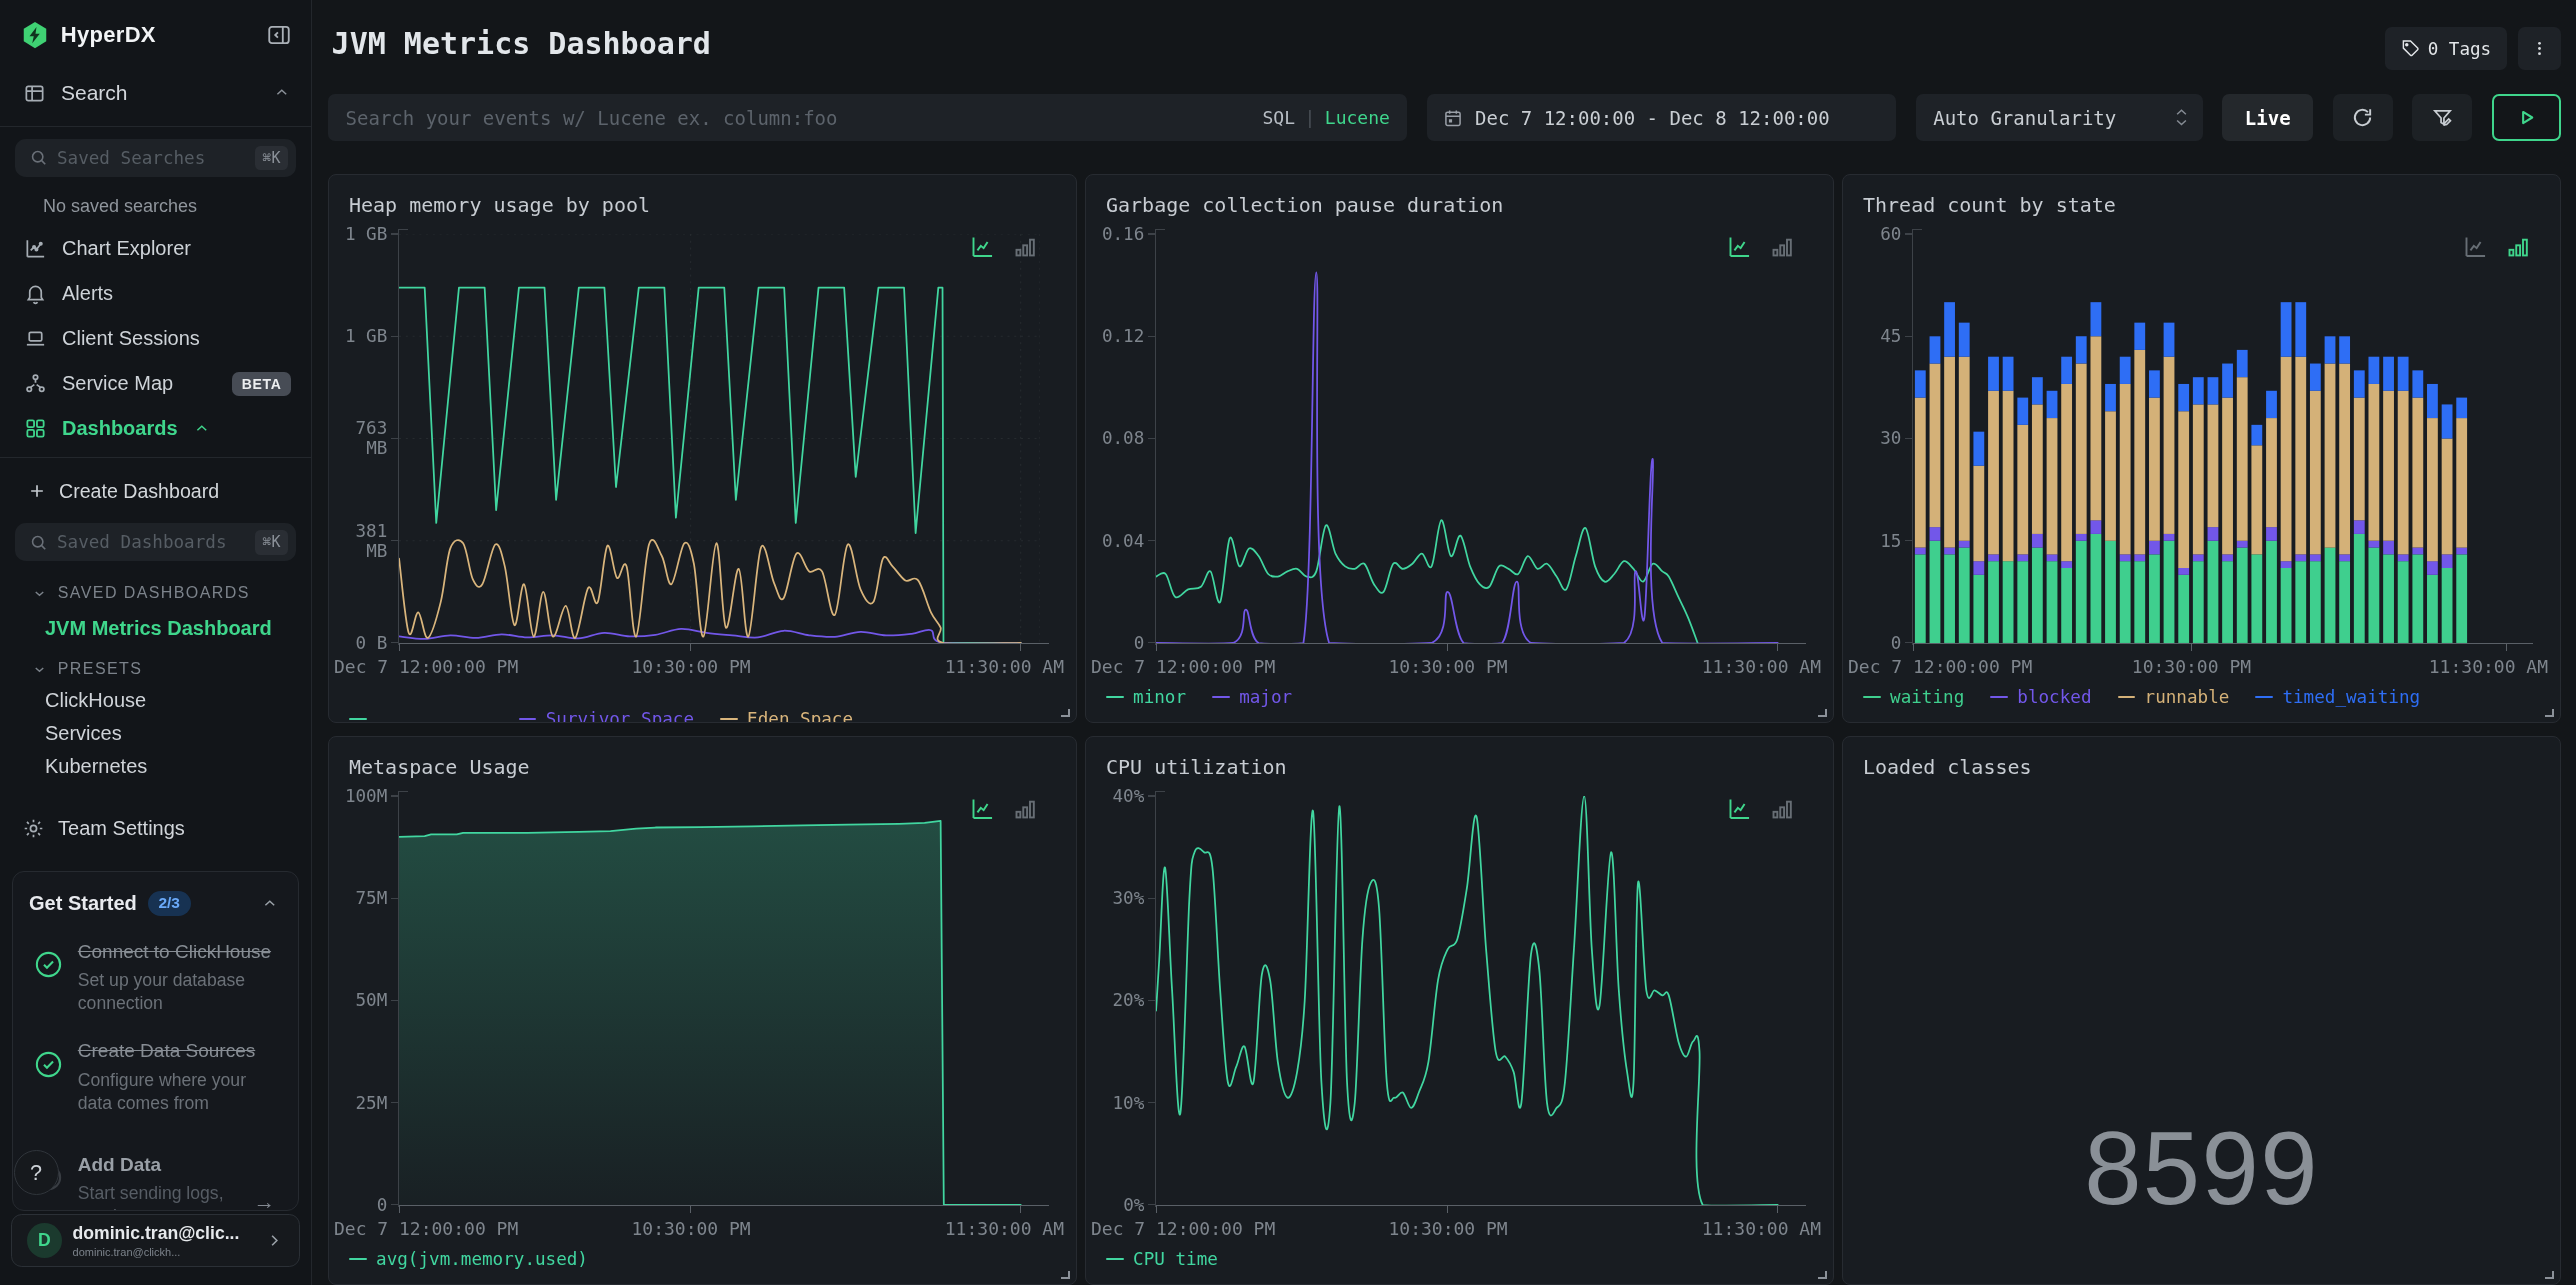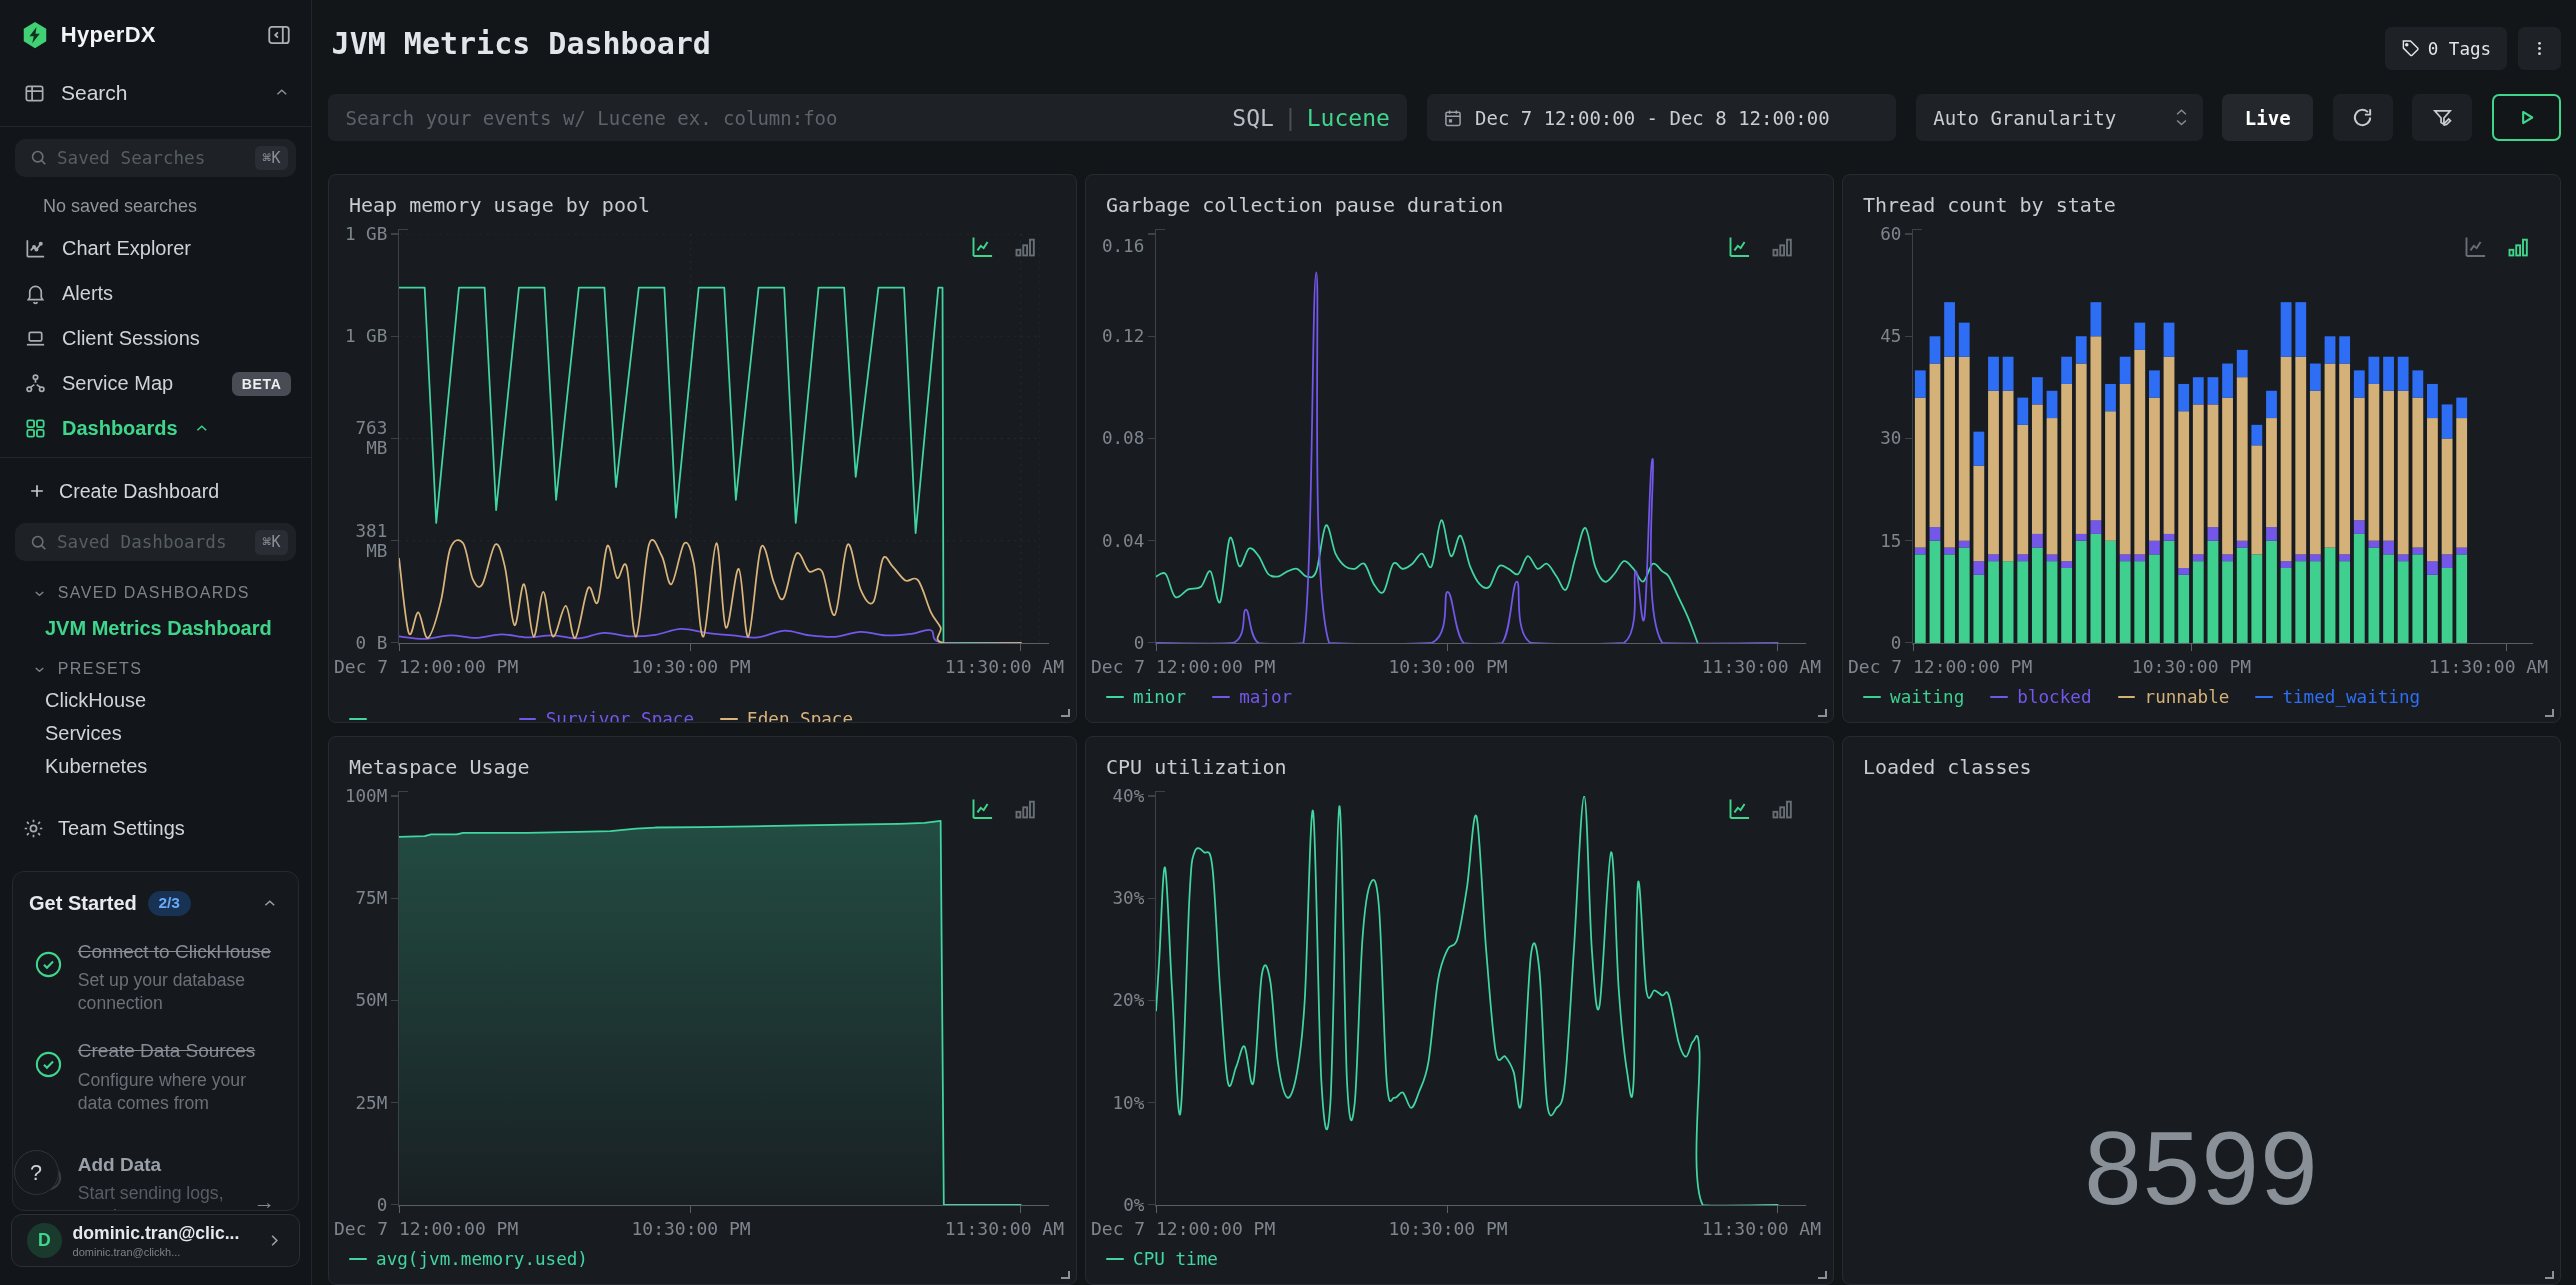--- a/index.html
+++ b/index.html
@@ -83,21 +83,21 @@
   .kebab-btn { width:43px; height:43px; background:#1e2227; border:none; border-radius:6.8px;
     display:flex; align-items:center; justify-content:center; color:#d6dade; cursor:pointer; }
 
   .controls { position:absolute; left:16px; right:15px; top:94px; height:47px; display:flex; gap:19.6px; }
   .ctrl { background:#1e2227; border:none; border-radius:7px; display:flex; align-items:center;
     color:#c9ced3; font-family:"DejaVu Sans Mono",monospace; font-size:19px; cursor:pointer; }
   .search-box { flex:1; padding:0 17.6px; gap:10.8px; cursor:text; }
   .search-box input { flex:1; min-width:0; background:none; border:none; outline:none;
     font-family:"DejaVu Sans Mono",monospace; font-size:19px; color:#c9ced3; }
   .search-box input::placeholder { color:#5c636b; }
-  .lang-toggle { display:flex; gap:9.5px; align-items:flex-end; font-size:23px; }
+  .lang-toggle { display:flex; gap:9.5px; align-items:flex-end; font-size:18px; }
   .lang-sql { color:#b7bdc4; } .lang-sep { color:#4a5057; } .lang-lucene { color:#3fd68c; }
   .date-btn { width:469px; padding:0 16px; gap:12px; }
   .gran-btn { width:287px; padding:0 13.5px 0 17.6px; justify-content:space-between; }
   .updown { display:flex; flex-direction:column; gap:1.4px; color:#858b93; }
   .live-btn { width:91px; justify-content:center; background:#24282c; font-weight:700; color:#fff; }
   .icon-btn { width:60px; justify-content:center; background:#1d2125; color:#c8cdd2; }
   .play-btn { width:69px; justify-content:center; background:transparent; border:2px solid #3fd68c; color:#3fd68c; }
 
   .grid { position:absolute; left:16px; right:15px; top:174px;
     display:grid; grid-template-columns:749px 749px 719px; grid-auto-rows:549px; gap:13px 8px; }
@@ -475,21 +475,21 @@
           </button>
         <button class="toggle toggle-bar">
             <svg class="icon" width="27" height="28" viewBox="0 0 24 24" fill="none" stroke="currentColor" stroke-width="1.7">
               <rect x="4" y="14.5" width="3.4" height="5"></rect>
               <rect x="10" y="10.5" width="3.4" height="9"></rect>
               <rect x="16" y="5.5" width="3.4" height="14"></rect>
             </svg>
           </button>
       </div>
       <div class="ylabels">
-          <div class="ylab" style="top: 12px;">0.16</div>
+          <div class="ylab" style="top: 0px;">0.16</div>
           <div class="ylab" style="top: 102px;">0.12</div>
           <div class="ylab" style="top: 204px;">0.08</div>
           <div class="ylab" style="top: 307px; padding-left: 12px;">0.04</div>
           <div class="ylab" style="top: 409px;">0</div>
         </div>
       <div class="yaxis"></div>
       <div class="plot"><svg width="641" height="409" viewBox="0 0 948 605">
             <path d="M0.0 506.7 C2.4 506.1,9.5 497.9,14.2 502.9 C19.0 507.9,22.9 533.2,28.4 536.9 C34.0 540.7,41.1 528.1,47.4 525.6 C53.7 523.1,60.8 526.2,66.4 521.8 C71.9 517.4,75.8 495.3,80.6 499.1 C85.3 502.9,90.1 552.7,94.8 544.5 C99.5 536.3,104.3 458.8,109.0 450.0 C113.8 441.1,118.5 489.0,123.2 491.6 C128.0 494.1,132.7 467.6,137.5 465.1 C142.2 462.6,146.9 470.1,151.7 476.4 C156.4 482.7,161.2 497.9,165.9 502.9 C170.6 507.9,175.4 507.3,180.1 506.7 C184.9 506.1,189.6 501.0,194.3 499.1 C199.1 497.2,203.8 494.1,208.6 495.3 C213.3 496.6,218.0 506.1,222.8 506.7 C227.5 507.3,232.3 511.7,237.0 499.1 C241.7 486.5,246.5 435.5,251.2 431.1 C256.0 426.7,260.7 462.6,265.4 472.7 C270.2 482.7,274.9 487.8,279.7 491.6 C284.4 495.3,289.1 496.0,293.9 495.3 C298.6 494.7,303.4 484.0,308.1 487.8 C312.8 491.6,317.6 511.1,322.3 518.0 C327.1 525.0,331.8 534.4,336.5 529.4 C341.3 524.3,346.0 493.5,350.8 487.8 C355.5 482.1,360.2 495.3,365.0 495.3 C369.7 495.3,374.5 491.6,379.2 487.8 C383.9 484.0,388.7 472.0,393.4 472.7 C398.2 473.3,402.9 499.8,407.6 491.6 C412.4 483.4,417.1 426.0,421.9 423.5 C426.6 421.0,431.3 472.7,436.1 476.4 C440.8 480.2,445.6 443.7,450.3 446.2 C455.0 448.7,459.8 479.6,464.5 491.6 C469.3 503.5,474.0 513.0,478.7 518.0 C483.5 523.1,488.2 526.2,493.0 521.8 C497.7 517.4,502.4 496.0,507.2 491.6 C511.9 487.2,516.7 493.5,521.4 495.3 C526.1 497.2,530.9 506.1,535.6 502.9 C540.4 499.8,545.1 477.7,549.8 476.4 C554.6 475.2,559.3 493.5,564.1 495.3 C568.8 497.2,573.5 485.9,578.3 487.8 C583.0 489.7,587.8 500.4,592.5 506.7 C597.2 513.0,602.0 530.6,606.7 525.6 C611.5 520.6,616.2 491.6,620.9 476.4 C625.7 461.3,630.4 432.3,635.2 434.8 C639.9 437.4,644.6 478.3,649.4 491.6 C654.1 504.8,658.9 512.4,663.6 514.3 C668.3 516.1,673.1 507.9,677.8 502.9 C682.6 497.9,687.3 485.3,692.0 484.0 C696.8 482.7,701.5 490.3,706.3 495.3 C711.0 500.4,715.7 515.5,720.5 514.3 C725.2 513.0,730.0 490.3,734.7 487.8 C739.4 485.3,745.0 496.0,748.9 499.1 C752.9 502.3,754.5 500.4,758.4 506.7 C762.4 513.0,767.9 526.9,772.6 536.9 C777.4 547.0,782.1 555.8,786.8 567.2 C791.6 578.5,798.7 598.7,801.1 605.0" fill="none" stroke="#41d6a0" stroke-width="2.6" stroke-linejoin="round" stroke-linecap="round"></path>
             <path d="M0.0 605.0 C19.0 605.0,91.6 607.0,113.8 605.0 C135.9 596.8,126.4 555.8,132.7 555.8 C139.0 555.8,137.5 596.8,151.7 605.0 C165.9 607.0,203.8 607.0,218.0 605.0 C232.3 513.6,230.7 56.7,237.0 56.7 C243.3 56.7,227.5 513.6,256.0 605.0 C284.4 607.0,378.4 607.0,407.6 605.0 C436.9 592.4,423.4 529.4,431.3 529.4 C439.2 529.4,441.6 592.4,455.0 605.0 C468.5 607.0,498.8 607.0,511.9 605.0 C525.0 589.9,526.6 514.3,533.7 514.3 C540.8 514.3,528.2 589.9,554.6 605.0 C581.0 607.0,666.3 607.0,692.0 605.0 C717.8 587.4,704.0 505.4,709.1 499.1 C714.2 492.8,718.1 594.9,722.4 567.2 C726.6 539.5,730.3 326.4,734.7 332.8 C739.1 339.1,718.1 559.6,748.9 605.0 C779.7 607.0,891.1 605.0,919.6 605.0" fill="none" stroke="#7257e9" stroke-width="2.6" stroke-linejoin="round" stroke-linecap="round"></path>
           </svg><div class="ytickmark" style="top: -0.7px;"></div><div class="ytickmark" style="top: 102px;"></div><div class="ytickmark" style="top: 204px;"></div><div class="ytickmark" style="top: 306px;"></div><div class="ytickmark" style="top: 408px;"></div><div class="xtickmark" style="left: 0px;"></div><div class="xtickmark" style="left: 291px;"></div><div class="xtickmark" style="left: 621px;"></div></div>

